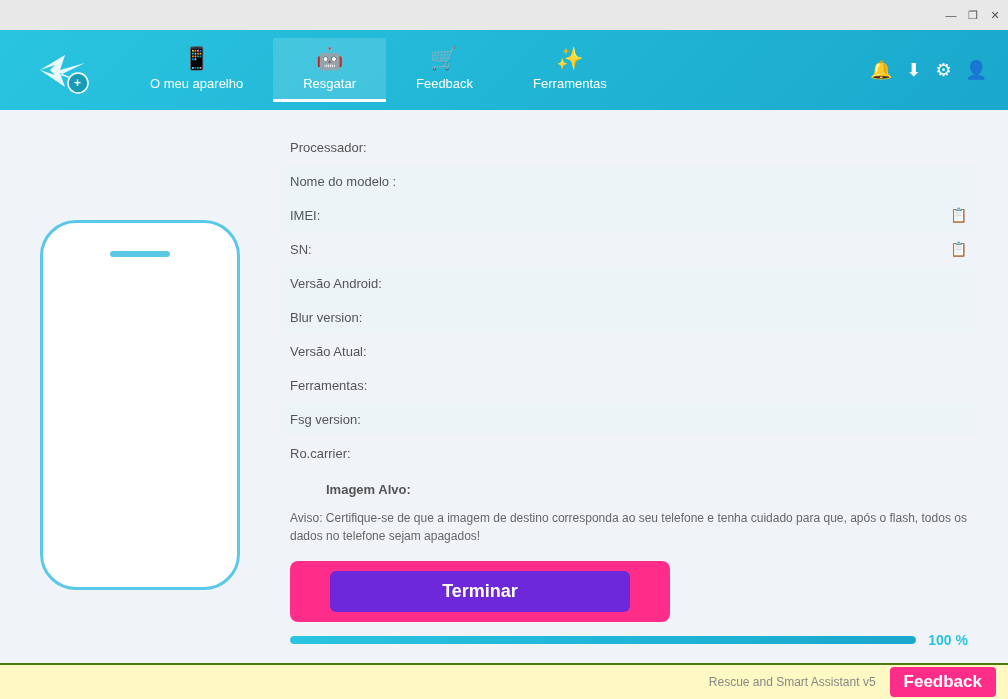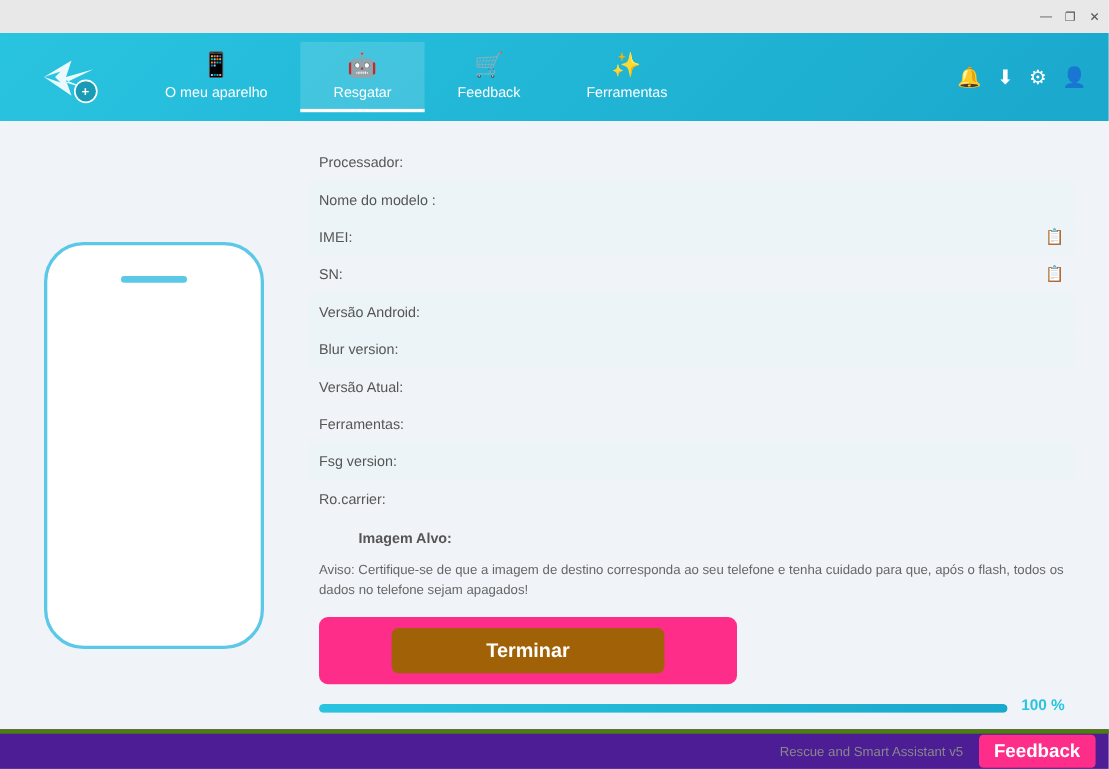--- a/index.html
+++ b/index.html
@@ -178,36 +178,36 @@
     .terminar-wrapper {
       background: #ff2d8a;
       border-radius: 8px;
       padding: 10px;
       display: flex;
       align-items: center;
       justify-content: center;
       width: 380px;
     }
     .terminar-btn {
-      background: #a16207;
+      background: #6d28d9;
       color: white;
       font-size: 18px;
       font-weight: bold;
       border: none;
       border-radius: 6px;
       padding: 10px 60px;
       cursor: pointer;
-      width: 248px;
+      width: 300px;
     }
 
     
     .progress-section {
       padding: 10px 10px 0;
       display: flex;
-      align-items: flex-end;
+      align-items: center;
       gap: 12px;
     }
     .progress-bar-bg {
       flex: 1;
       height: 8px;
       background: #d0e8f5;
       border-radius: 4px;
       overflow: hidden;
     }
     .progress-bar-fill {
@@ -221,22 +221,22 @@
       font-weight: bold;
       white-space: nowrap;
     }
 
     
     .footer {
       position: absolute;
       bottom: 0;
       width: 100%;
       height: 36px;
-      background: #4c1d95;
-      border-top: 4px solid #4d7c0f;
+      background: #fef9c3;
+      border-top: 2px solid #4d7c0f;
       display: flex;
       align-items: center;
       justify-content: flex-end;
       padding-right: 12px;
       gap: 14px;
     }
     .footer-version {
       font-size: 12px;
       color: #888;
     }

